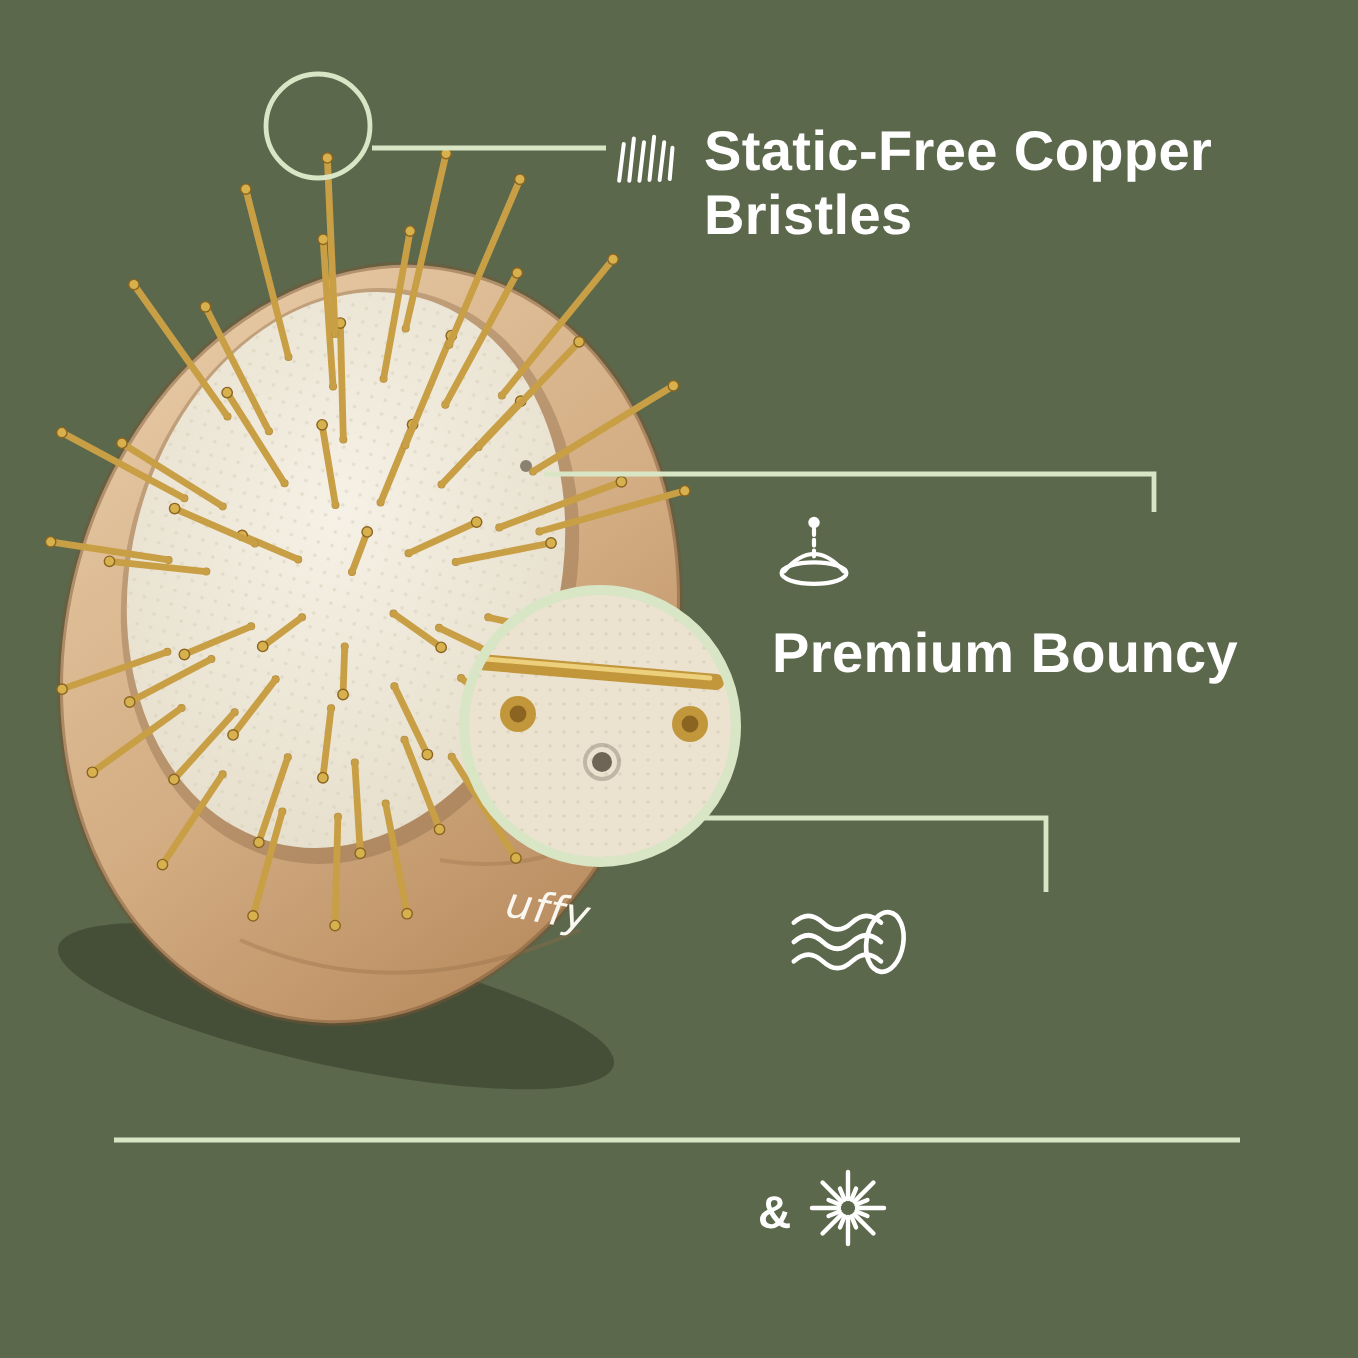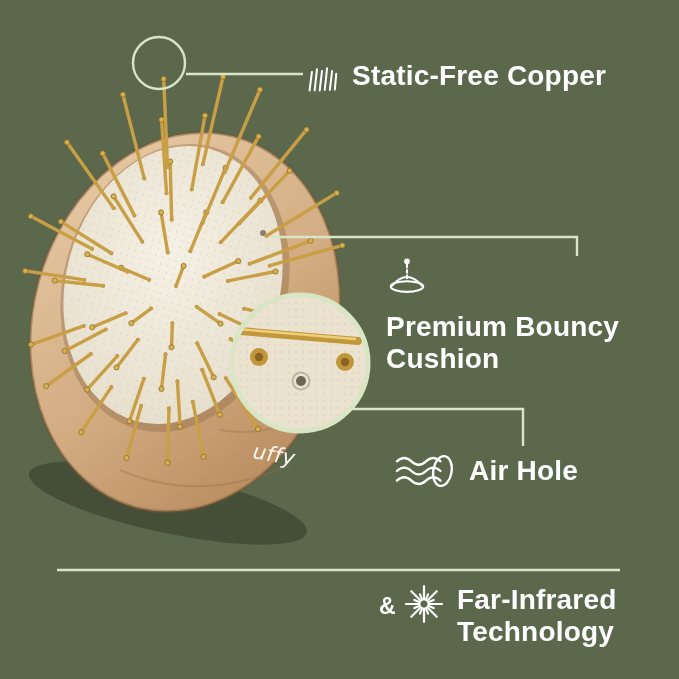--- a/index.html
+++ b/index.html
@@ -269,50 +269,47 @@
         <path d="M5 29 L7.5 9"></path>
           <path d="M10.5 29 L13 6"></path>
           <path d="M16 29 L18.5 8"></path>
         <path d="M21.5 28.5 L24 5"></path>
           <path d="M27 28.5 L29.5 8"></path>
           <path d="M32.5 28 L34 11"></path>
       </svg>
     </span>
     <div class="label">
       <span>Static-Free Copper</span><br>
+      <span>Bristles</span>
     </div>
   </div>
 
   <div class="feature" id="f-cushion">
     <span class="icon">
       <svg width="42" height="42" viewBox="0 0 44 44" fill="none" stroke="#fff" stroke-width="2.2" stroke-linecap="round">
         <circle cx="22" cy="5.5" r="3" fill="#fff" stroke="none"></circle>
         <path d="M22 9 V24" stroke-dasharray="3 2.6"></path>
         <path d="M6.5 31 Q22 13 37.5 31"></path>
         <ellipse cx="22" cy="32" rx="17" ry="5.6"></ellipse>
       </svg>
     </span>
     <div class="label">
       <span>Premium Bouncy</span><br>
-      <span>Cushion</span>
     </div>
   </div>
 
   <div class="feature" id="f-air">
     <span class="icon">
       <svg width="62" height="46" viewBox="0 0 64 46" fill="none" stroke="#fff" stroke-width="2.4" stroke-linecap="round">
         <path d="M3 13 q7.5 -7 15 0 t15 0 t15 0"></path>
         <path d="M3 23 q7.5 -7 15 0 t15 0 t15 0"></path>
         <path d="M3 33 q7.5 -7 15 0 t15 0 t15 0"></path>
         <ellipse cx="50" cy="23" rx="9.5" ry="15.5" transform="rotate(9 50 23)"></ellipse>
       </svg>
     </span>
-    <div class="label">
-      <span>Air Hole</span>
-    </div>
   </div>
 
 
   <span class="amp">&amp;</span>
 
   <div class="feature" id="f-far">
     <span class="icon">
       <svg width="40" height="40" viewBox="0 0 40 40">
         <g id="sunrays" stroke="#fff" stroke-width="2.2" stroke-linecap="round">
             <line x1="24.5" y1="20" x2="38" y2="20"></line>
@@ -327,19 +324,15 @@
             <line x1="15.84254210369921" y1="18.277924554357096" x2="10.299264908631487" y2="15.981823960166558"></line>
             <line x1="16.818019484660535" y1="16.818019484660535" x2="7.272077938642141" y2="7.272077938642145"></line>
             <line x1="18.277924554357092" y1="15.842542103699211" x2="15.981823960166551" y2="10.299264908631491"></line>
             <line x1="20" y1="15.5" x2="19.999999999999996" y2="2"></line>
             <line x1="21.722075445642904" y1="15.84254210369921" x2="24.018176039833445" y2="10.299264908631491"></line>
             <line x1="23.18198051533946" y1="16.818019484660535" x2="32.72792206135785" y2="7.272077938642141"></line>
             <line x1="24.15745789630079" y1="18.277924554357092" x2="29.700735091368507" y2="15.981823960166551"></line>
           </g>
       </svg>
     </span>
-    <div class="label">
-      <span>Far-Infrared</span><br>
-      <span>Technology</span>
-    </div>
   </div>
 
 </div>
 
 </body></html>

